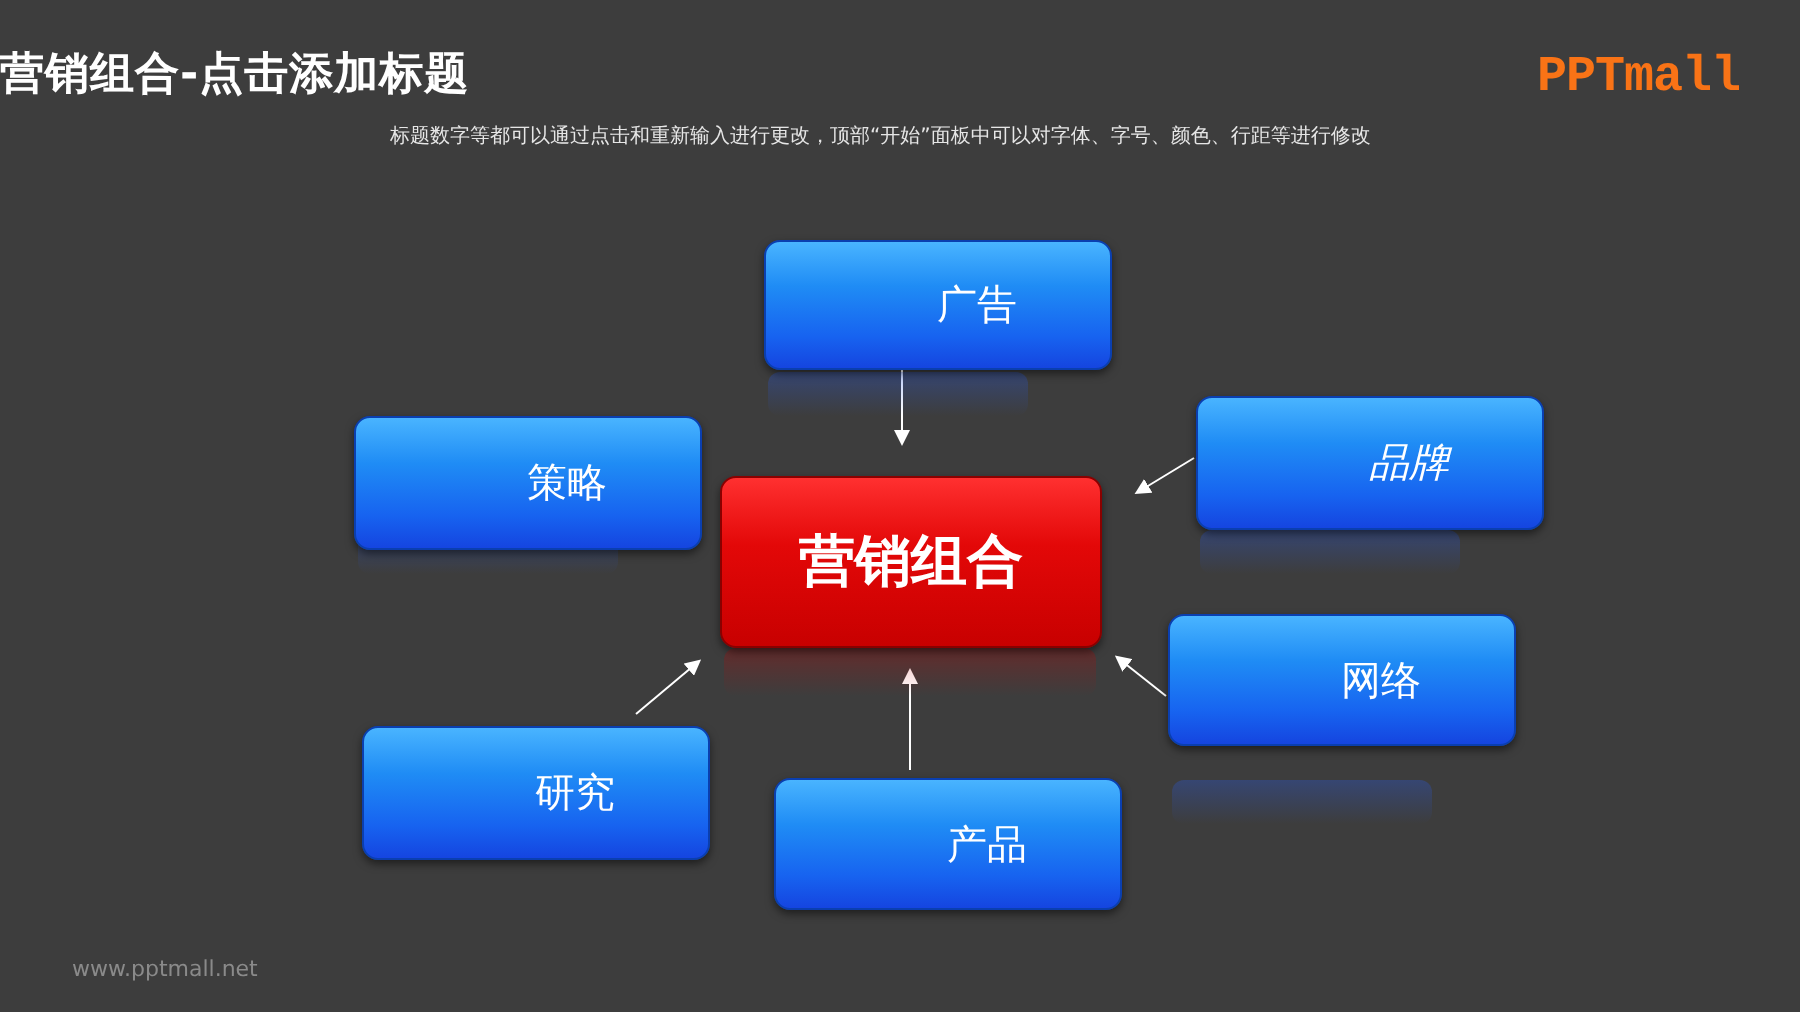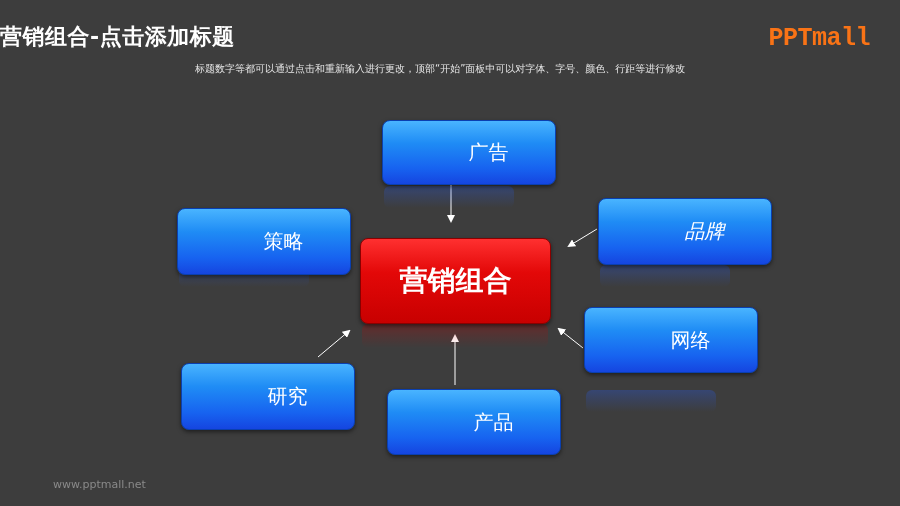--- a/index.html
+++ b/index.html
@@ -1,20 +1,20 @@
 <!DOCTYPE html>
 <html><head>
 <meta charset="utf-8">
 <style>
   html,body{margin:0;padding:0;}
   body{width:900px;height:506px;background:#3d3d3d;position:relative;overflow:hidden;font-family:"DejaVu Sans",sans-serif;}
   .title{position:absolute;left:0;width:900px;top:22px;text-align:left;color:#fff;font-size:22px;font-weight:bold;letter-spacing:0.5px;}
   .subtitle{position:absolute;left:195px;width:510px;top:62px;color:#e6e6e6;font-size:10px;line-height:13px;}
   .logo{position:absolute;right:30px;top:24px;color:#f97316;font-size:25px;font-weight:bold;font-family:Liberation Mono, monospace;letter-spacing:-0.5px;}
-  .footer{position:absolute;left:53px;top:478px;color:#8a8a8a;font-size:11px;}
+  .footer{position:absolute;left:36px;top:478px;color:#8a8a8a;font-size:11px;}
   .box{position:absolute;border-radius:8px;color:#fff;display:flex;align-items:center;justify-content:center;font-size:20px;box-shadow:0 2px 4px rgba(0,0,0,0.5);}
   .blue{background:linear-gradient(to bottom,#49b4ff 0%,#1f8cf5 35%,#1763f0 75%,#1545e0 100%);border:1px solid #0a3fb0;padding-left:39px;}
   .red{background:linear-gradient(to bottom,#ff3030 0%,#e30808 40%,#c80000 100%);border:1px solid #8a0000;font-weight:bold;font-size:28px;}
   .refl{position:absolute;border-radius:6px;opacity:0.35;}
   .refl.b{background:linear-gradient(to bottom,rgba(40,90,230,0.9),rgba(40,90,230,0));}
   .refl.r{background:linear-gradient(to bottom,rgba(200,0,0,0.8),rgba(200,0,0,0));}
   svg.arrows{position:absolute;left:0;top:0;}
 </style>
 </head>
 <body>

